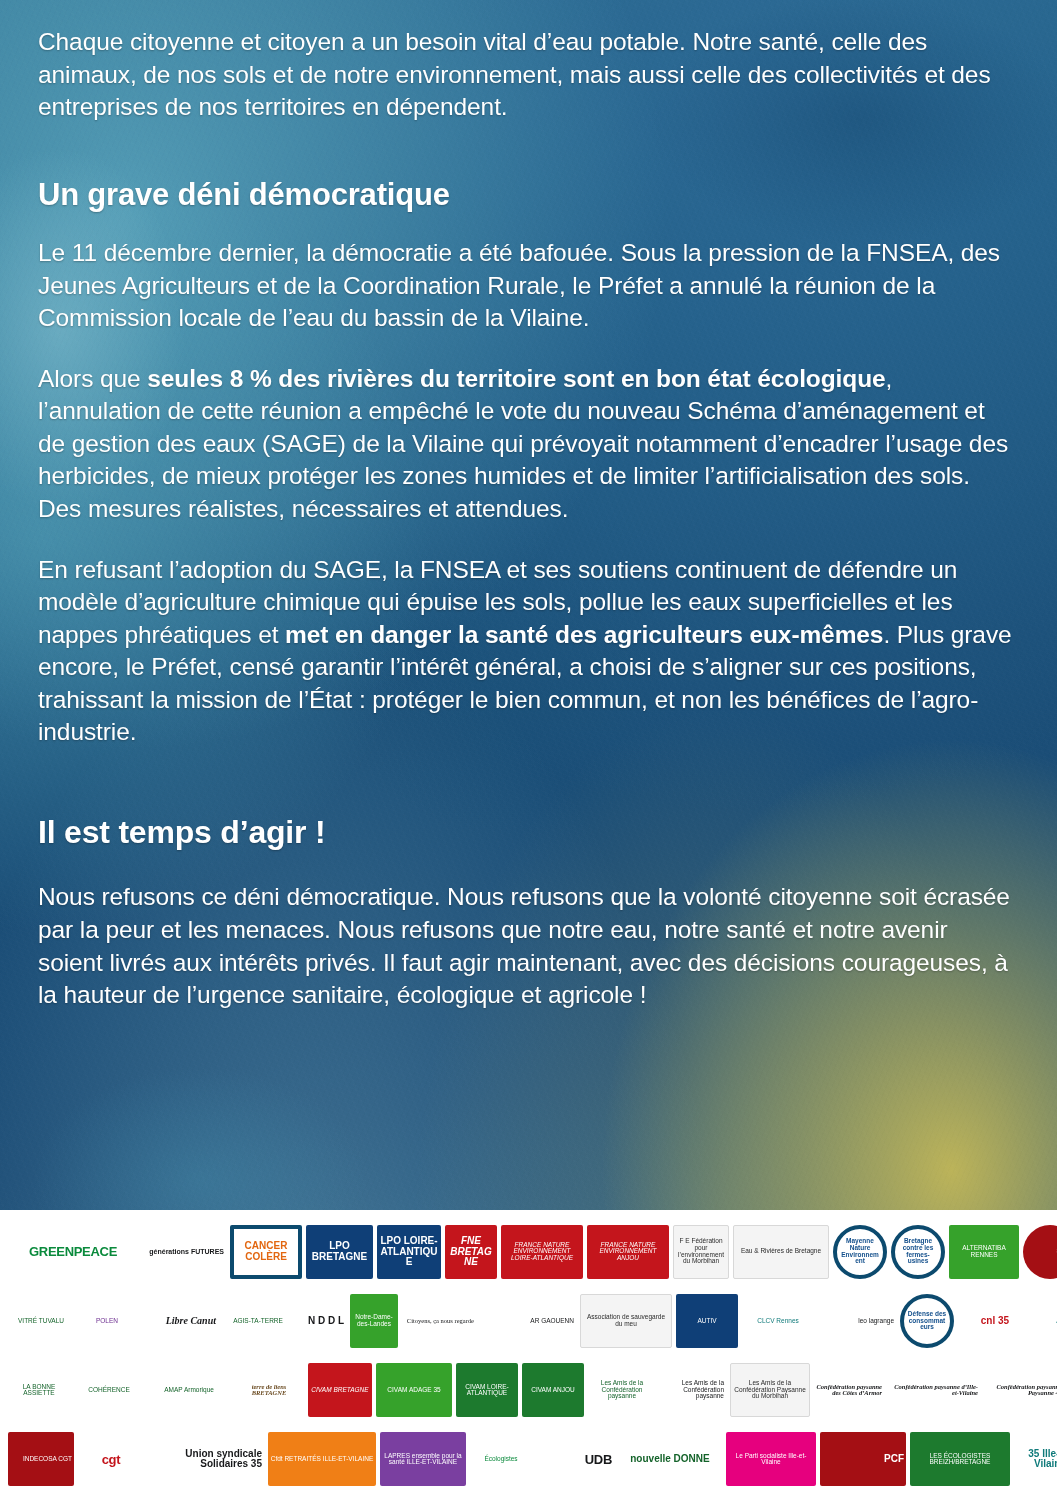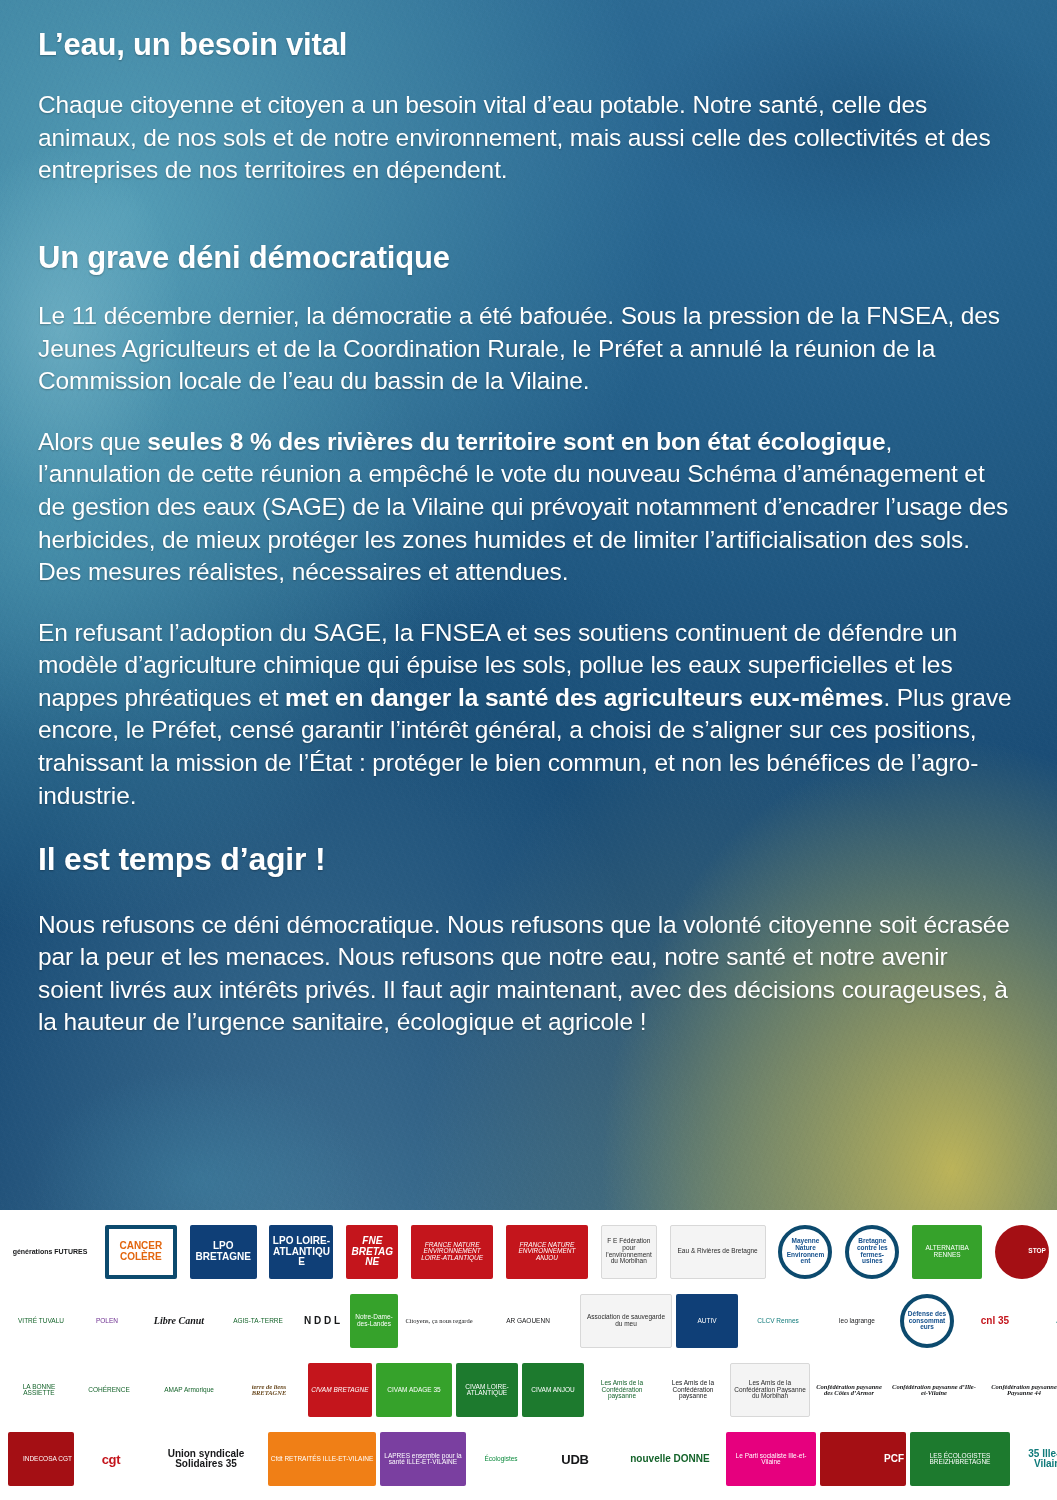--- a/index.html
+++ b/index.html
@@ -69,21 +69,21 @@
     margin: 0 0 26px 0;
     letter-spacing: -0.2px;
     line-height: 1.2;
   }
   h2.head.mid {
     margin-top: 52px;
     margin-bottom: 24px;
   }
   h2.head.act {
     font-size: 32px;
-    margin-top: 28px;
+    margin-top: 64px;
     margin-bottom: 30px;
   }
   p.para {
     font-size: 24.5px;
     line-height: 1.33;
     margin: 0 0 28px 0;
     font-weight: 400;
     letter-spacing: -0.1px;
   }
   p.para:last-child { margin-bottom: 0; }
@@ -131,21 +131,21 @@
     display: block;
     width: 100%;
     word-break: break-word;
     hyphens: auto;
   }
 
   
   .lg-green   { color: #0a8a3c; }
   .lg-dgreen  { color: #14632a; }
   .lg-red     { color: #c4151c; }
-  .lg-dark    { color: #17181a; }
+  .lg-dark    { color: #17181a; text-align: right; }
   .lg-blue    { color: #14508c; }
   .lg-teal    { color: #0f7a7a; }
   .lg-orange  { color: #e2660f; }
   .lg-purple  { color: #6c2d8f; }
   .lg-brown   { color: #6a4a20; }
 
   .box-red    { background:#c4151c; color:#fff;font-style:italic; }
   .box-dred   { background:#a40f14; color:#fff;text-align:right; }
   .box-green  { background:#36a22b; color:#fff; }
   .box-dgreen { background:#1d7a2e; color:#fff; }
@@ -173,36 +173,38 @@
 </style>
 </head>
 <body>
 
 <div class="poster">
   <div class="bg"></div>
   <div class="bg-blotch"></div>
   <div class="bg-noise"></div>
 
   <div class="content">
-    <h2 class="head">L’eau, un besoin vital</h2>
     <p class="para">Chaque citoyenne et citoyen a un besoin vital d’eau potable. Notre santé, celle des animaux, de nos sols et de notre environnement, mais aussi celle des collectivités et des entreprises de nos territoires en dépendent.</p>
 
     <h2 class="head mid">Un grave déni démocratique</h2>
     <p class="para">Le 11 décembre dernier, la démocratie a été bafouée. Sous la pression de la FNSEA, des Jeunes Agriculteurs et de la Coordination Rurale, le Préfet a annulé la réunion de la Commission locale de l’eau du bassin de la Vilaine.</p>
 
     <p class="para"><span>Alors que </span><b>seules 8 % des rivières du territoire sont en bon état écologique</b><span>, l’annulation de cette réunion a empêché le vote du nouveau Schéma d’aménagement et de gestion des eaux (SAGE) de la Vilaine qui prévoyait notamment d’encadrer l’usage des herbicides, de mieux protéger les zones humides et de limiter l’artificialisation des sols. Des mesures réalistes, nécessaires et attendues.</span></p>
 
     <p class="para"><span>En refusant l’adoption du SAGE, la FNSEA et ses soutiens continuent de défendre un modèle d’agriculture chimique qui épuise les sols, pollue les eaux superficielles et les nappes phréatiques et </span><b>met en danger la santé des agriculteurs eux-mêmes</b><span>. Plus grave encore, le Préfet, censé garantir l’intérêt général, a choisi de s’aligner sur ces positions, trahissant la mission de l’État : protéger le bien commun, et non les bénéfices de l’agro-industrie.</span></p>
 
     <h2 class="head act">Il est temps d’agir !</h2>
     <p class="para">Nous refusons ce déni démocratique. Nous refusons que la volonté citoyenne soit écrasée par la peur et les menaces. Nous refusons que notre eau, notre santé et notre avenir soient livrés aux intérêts privés. Il faut agir maintenant, avec des décisions courageuses, à la hauteur de l’urgence sanitaire, écologique et agricole !</p>
   </div>
 
   <div class="logos">
     <div class="logo-row">
+      <div class="logo lg-green big" style="width:130px">
+          <span class="lbl">GREENPEACE</span>
+        </div>
       <div class="logo lg-dark smol" style="width:84px">
           <span class="lbl">générations FUTURES</span>
         </div>
       <div class="logo lg-orange med outl" style="width:72px">
           <span class="lbl">CANCER COLÈRE</span>
         </div>
       <div class="logo box-dblue med" style="width:67px">
           <span class="lbl">LPO BRETAGNE</span>
         </div>
       <div class="logo box-dblue med" style="width:64px">

